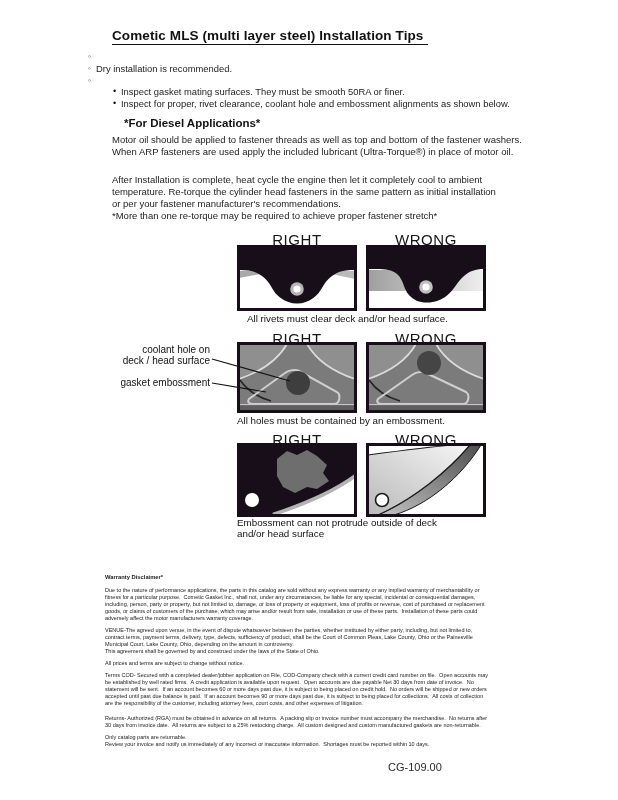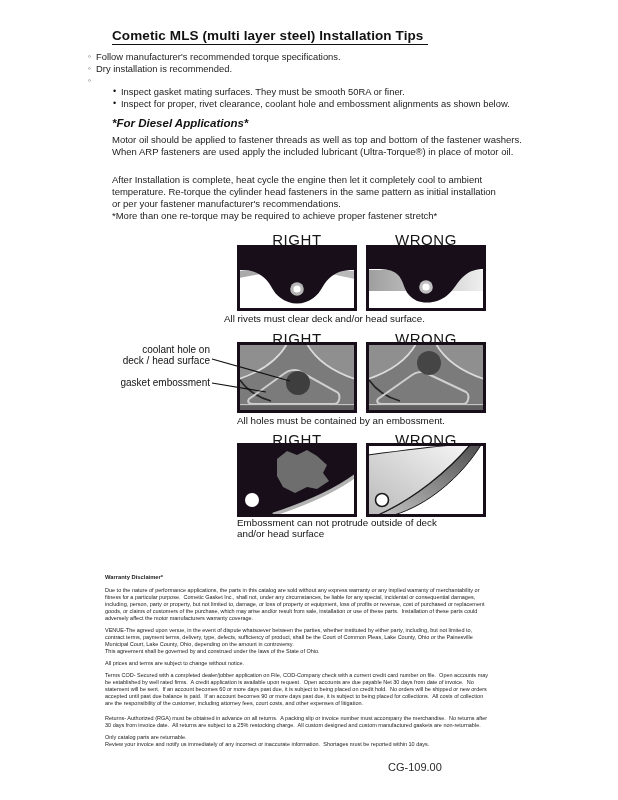--- a/index.html
+++ b/index.html
@@ -13,37 +13,37 @@
     display:inline-block;margin-left:24px;margin-bottom:6px;
     font-size:13.5px;font-weight:bold;color:#111;
     border-bottom:1.6px solid #111;padding:0 5px 1px 0;letter-spacing:0.1px;text-align:right;
   }
   .bullet{display:flex;line-height:11.8px;font-size:9.4px;}
   .bullet .bm{width:8px;flex:0 0 8px;font-size:8px;line-height:11.8px;color:#333;}
   .subbullet{display:flex;line-height:11.4px;font-size:9.4px;margin-left:25px;}
   .subbullet .bm{width:8px;flex:0 0 8px;font-size:9px;line-height:11.2px;color:#111;}
   
   #diesel{position:absolute;left:112px;top:117px;width:460px;}
-  #diesel h2{margin:0 0 5px 0;font-size:11.5px;font-weight:bold;color:#111;font-style:italic;}
+  #diesel h2{margin:0 0 5px 12px;font-size:11.5px;font-weight:bold;color:#111;}
   #diesel p{margin:0;font-size:9.5px;line-height:12px;white-space:pre-line;}
   #diesel p.pgap{margin-bottom:16px;}
   #diesel p.pgap2{margin-bottom:0;}
   
   #diagrams{position:absolute;left:0;top:230px;width:618px;height:346px;}
   .dlabel{position:absolute;width:120px;text-align:center;font-size:15px;
           letter-spacing:0.6px;color:#151515;}
   .dbox{position:absolute;display:block;}
   .dcaption{position:absolute;font-size:9.8px;line-height:10.5px;color:#111;white-space:pre-line;}
   #lbl-r1-right{left:237px;top:1px;} #lbl-r1-wrong{left:366px;top:1px;}
   #lbl-r2-right{left:237px;top:100px;} #lbl-r2-wrong{left:366px;top:100px;}
   #lbl-r3-right{left:237px;top:201px;} #lbl-r3-wrong{left:366px;top:201px;}
   #r1b1{left:237px;top:15px;} #r1b2{left:366px;top:15px;}
   #r2b1{left:237px;top:112px;} #r2b2{left:366px;top:112px;}
   #r3b1{left:237px;top:213px;} #r3b2{left:366px;top:213px;}
-  #cap-r1{left:224px;top:84px;}
+  #cap-r1{left:247px;top:84px;}
   #cap-r2{left:237px;top:186px;}
   #cap-r3{left:237px;top:288px;}
   .callout{position:absolute;font-size:10px;line-height:10.5px;color:#111;
            white-space:pre-line;text-align:right;}
   #callout-hole{left:98px;top:115px;width:112px;}
   #callout-emb{left:98px;top:148px;width:112px;}
   #pointers{position:absolute;left:0;top:0;pointer-events:none;}
   
   #disclaimer{position:absolute;left:105px;top:574px;width:440px;color:#222;}
   #disclaimer .dh{font-size:5.8px;font-weight:bold;line-height:7px;margin:0 0 6px 0;}
@@ -55,21 +55,20 @@
 </style>
 </head>
 <body>
 
 <div id="page">
 
   <div id="tips">
     <div class="title">Cometic MLS (multi layer steel) Installation Tips</div>
     <div class="bullet">
       <span class="bm">◦</span>
-      <span>Follow manufacturer's recommended torque specifications.</span>
     </div>
     <div class="bullet">
       <span class="bm">◦</span>
       <span>Dry installation is recommended.</span>
     </div>
     <div class="bullet">
       <span class="bm">◦</span>
     </div>
     <div class="subbullet">
       <span class="bm">•</span>

